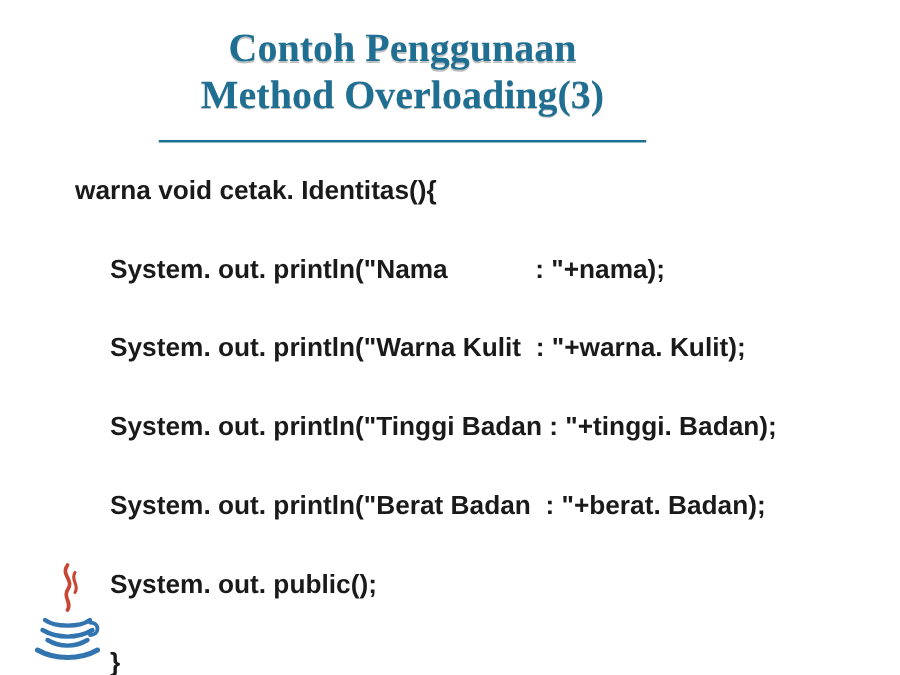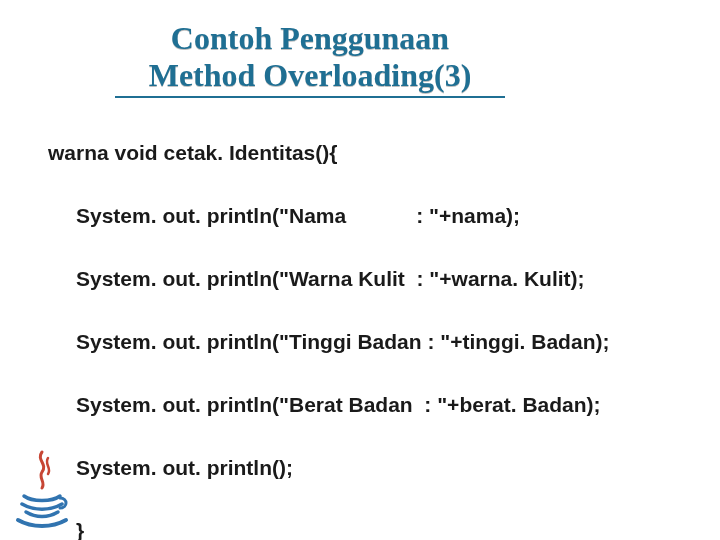--- a/index.html
+++ b/index.html
@@ -9,40 +9,41 @@
     height: 540px;
     background: #ffffff;
     font-family: "Segoe UI", "Helvetica Neue", Arial, sans-serif;
     overflow: hidden;
   }
   .slide {
     position: relative;
     width: 620px;
     height: 540px;
     box-sizing: border-box;
+    margin-left: 12px;
   }
   .title {
     position: absolute;
     top: 20px;
     left: 0;
     right: 0;
     text-align: center;
     font-family: Georgia, "Times New Roman", serif;
     font-size: 32px;
     line-height: 1.15;
     color: #1f6f93;
     font-weight: 600;
     text-shadow: 0 1px 0 rgba(0,0,0,0.25);
   }
   .title .line2 {
     display: block;
     border-bottom: 2px solid #1f6f93;
     width: 390px;
     margin: 0 auto;
-    padding-bottom: 2px;
+    padding-bottom: 18px;
   }
   .code-block {
     position: absolute;
     top: 105px;
     left: 48px;
     right: 48px;
     font-family: "Segoe UI", Arial, sans-serif;
     font-size: 21px;
     line-height: 1.5;
     color: #1a1a1a;
@@ -69,21 +70,21 @@
     <span>Contoh Penggunaan</span><br>
     <span class="line2">Method Overloading(3)</span>
   </div>
 
   <div class="code-block">
 <div>warna void cetak. Identitas(){</div>
 <div class="code-line-indent">System. out. println("Nama            : "+nama);</div>
 <div class="code-line-indent">System. out. println("Warna Kulit  : "+warna. Kulit);</div>
 <div class="code-line-indent">System. out. println("Tinggi Badan : "+tinggi. Badan);</div>
 <div class="code-line-indent">System. out. println("Berat Badan  : "+berat. Badan);</div>
-<div class="code-line-indent">System. out. println();</div>
+<div class="code-line-indent">System. out. public();</div>
 <div class="code-line-indent">}</div>
 
   </div>
 
   <div class="java-logo" aria-label="Java logo">
     <svg viewBox="0 0 60 80" width="60" height="80">
 
       <path d="M30 4 C24 12, 36 16, 30 24 C26 30, 34 34, 30 40" stroke="#c74634" stroke-width="3" fill="none" stroke-linecap="round"></path>
       <path d="M36 10 C32 16, 40 20, 36 26" stroke="#c74634" stroke-width="2.5" fill="none" stroke-linecap="round"></path>
 

